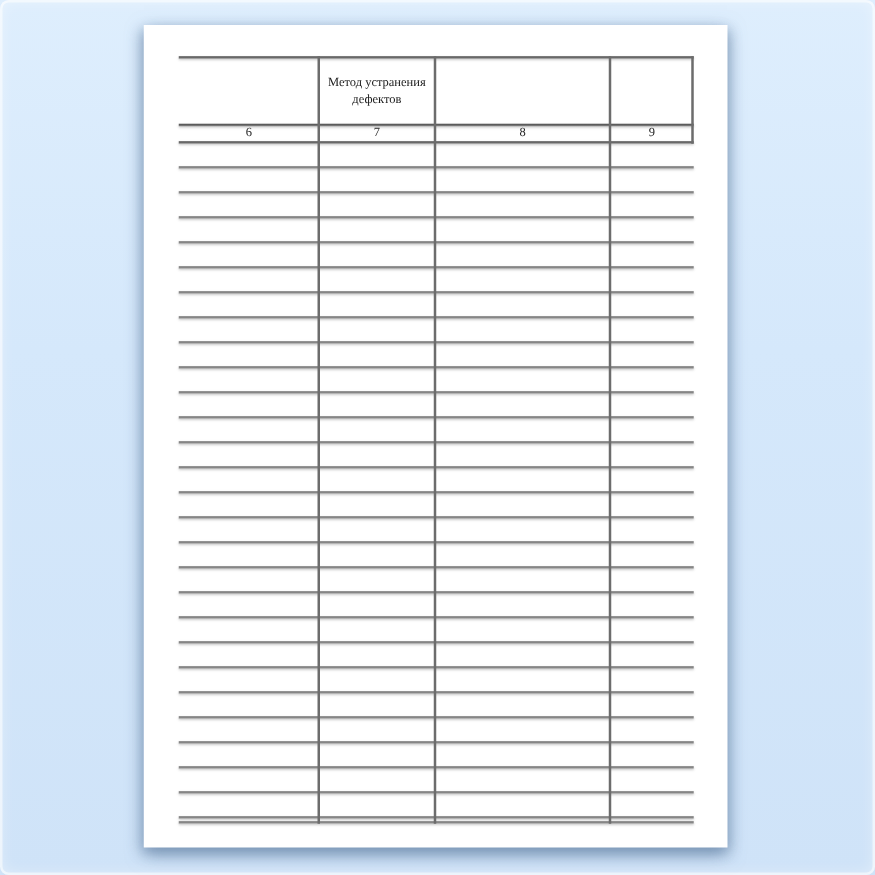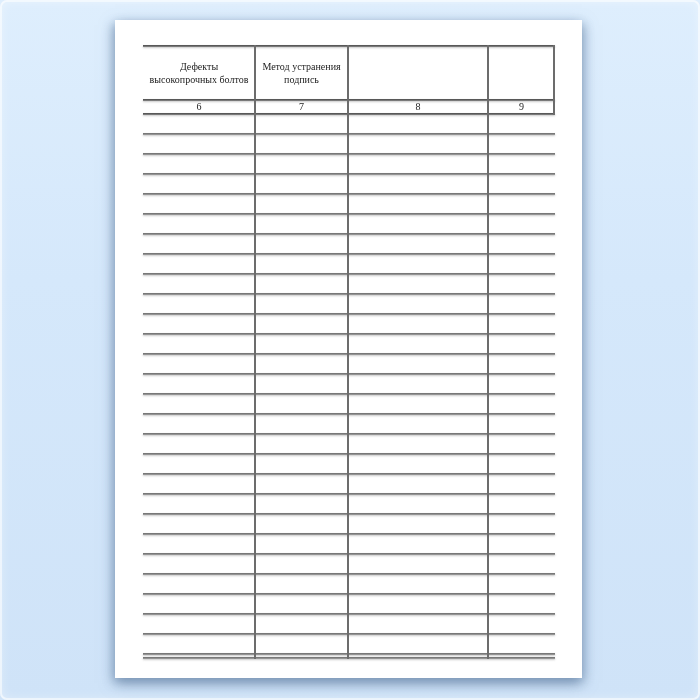--- a/index.html
+++ b/index.html
@@ -59,27 +59,23 @@
 </style>
 </head>
 <body>
 
 <div class="canvas">
   <div class="frame"></div>
 
   <div class="page">
     <div class="table">
 
-      <div class="header-cell" style="left: 0px; width: 112px;">
-          <div>Дефекты</div>
-          <div>высокопрочных болтов</div>
-        </div>
       <div class="header-cell" style="left: 112px; width: 93px;">
           <div>Метод устранения</div>
-          <div>подпись</div>
+          <div>дефектов</div>
         </div>
 
       <div class="number-cell" style="left: 0px; width: 112px;">6</div>
       <div class="number-cell" style="left: 112px; width: 93px;">7</div>
       <div class="number-cell" style="left: 205px; width: 140px;">8</div>
       <div class="number-cell" style="left: 345px; width: 67px;">9</div>
 
     <div class="hrule strong" style="top: 0px;"></div>
         <div class="hrule strong" style="top: 54px;"></div>
         <div class="hrule strong" style="top: 68px;"></div>

